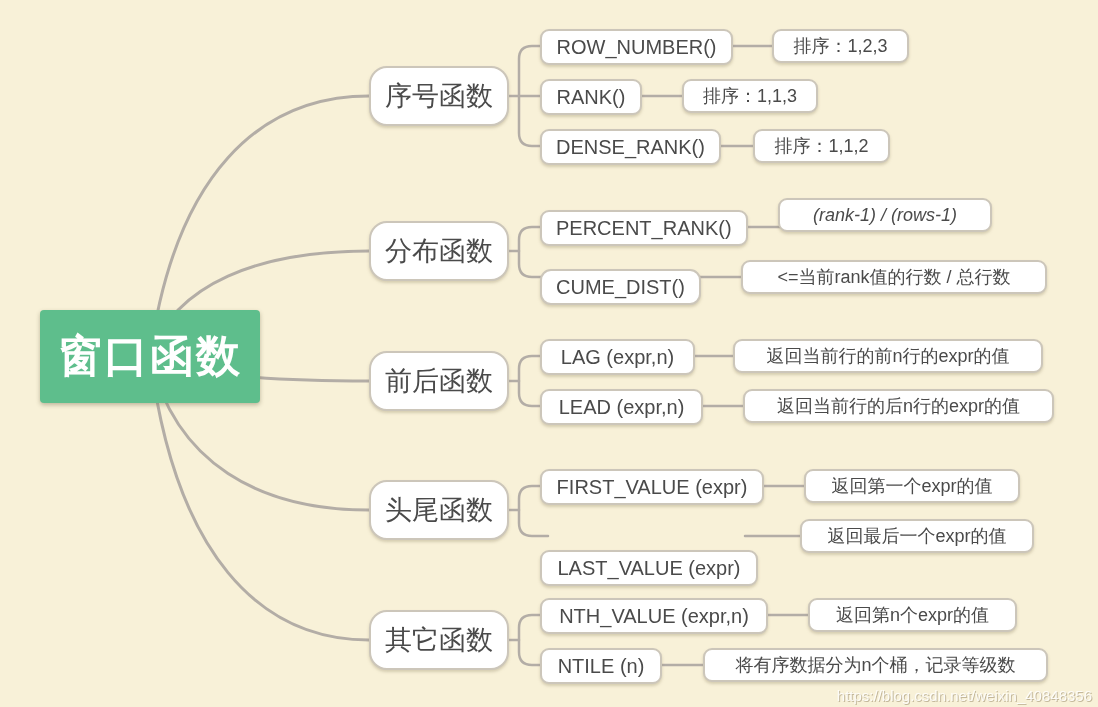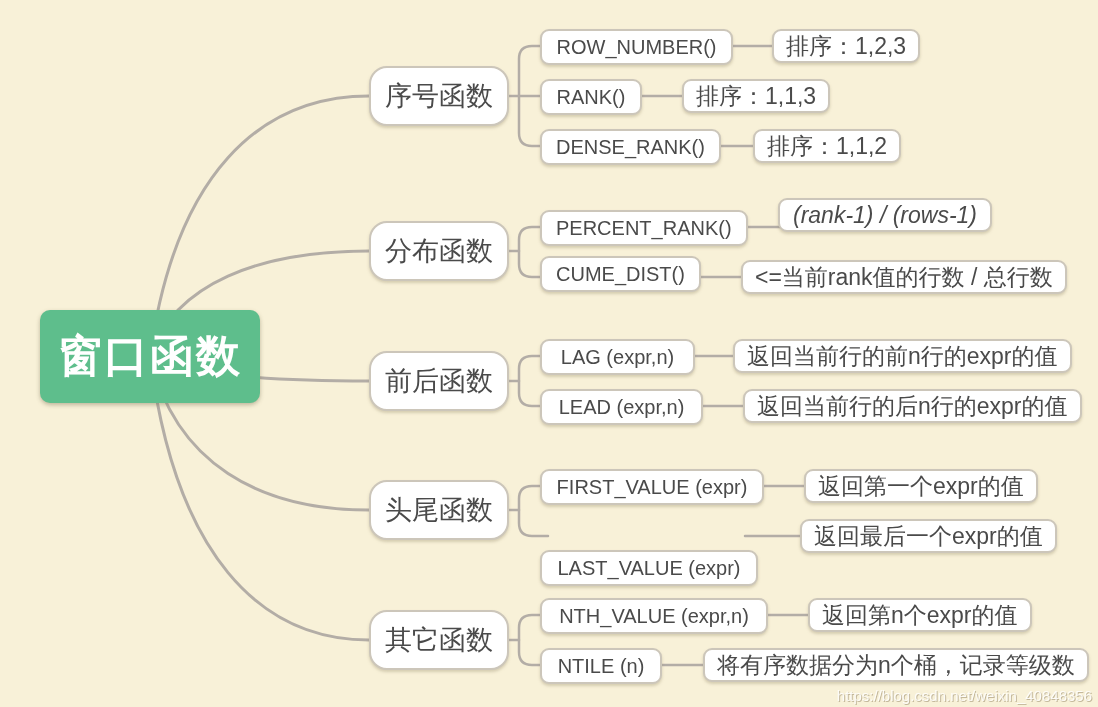--- a/index.html
+++ b/index.html
@@ -17,27 +17,27 @@
     background:#ffffff;
     border:2px solid #ccc6ba;
     border-radius:9px;
     color:#4a4a4a;
     display:flex;align-items:center;justify-content:center;
     white-space:nowrap;
     box-shadow:0 2px 3px rgba(150,138,105,0.35);
   }
   .root{
     left:40px;top:310px;width:220px;height:93px;
-    background:#5ebe8c;border:none;border-radius:10px;
+    background:#5ebe8c;border:none;border-radius:4px;
     color:#ffffff;font-size:44px;font-weight:bold;letter-spacing:2px;
     box-shadow:0 2px 4px rgba(120,110,80,0.45);
   }
   .branch{height:60px;min-width:134px;left:369px;font-size:27px;padding:0 14px;border-radius:18px;}
   .func{height:34px;left:540px;font-size:20px;padding:16px 14px;}
-  .leaf{height:34px;font-size:23px;padding:0 12px;}
+  .leaf{height:34px;font-size:18px;padding:0 12px;}
   .watermark{
     position:absolute;right:6px;bottom:3px;
     font-size:15px;
     color:rgba(255,255,255,0.85);
     text-shadow:1px 1px 0 rgba(182,170,140,0.8);
   }
 </style>
 </head>
 <body>
 
@@ -95,21 +95,21 @@
   <div class="node branch" style="top:480px;">头尾函数</div>
 
   <div class="node func" style="top:29px;min-width:193px;">ROW_NUMBER()</div>
   <div class="node func" style="top:79px;min-width:102px;">RANK()</div>
   <div class="node func" style="top:129px;min-width:175px;">DENSE_RANK()</div>
   <div class="node leaf" style="top:29px;left:772px;min-width:137px;">排序：1,2,3</div>
   <div class="node leaf" style="top:79px;left:682px;min-width:136px;">排序：1,1,3</div>
   <div class="node leaf" style="top:129px;left:753px;min-width:137px;">排序：1,1,2</div>
 
   <div class="node func" style="top:210px;min-width:200px;">PERCENT_RANK()</div>
-  <div class="node func" style="top:256px;min-width:158px;">CUME_DIST()</div>
+  <div class="node func" style="top:269px;min-width:158px;border-radius:11px;">CUME_DIST()</div>
   <div class="node leaf" style="top:198px;left:778px;min-width:214px;font-style:italic;">(rank-1) / (rows-1)</div>
   <div class="node leaf" style="top:260px;left:741px;min-width:306px;">&lt;=当前rank值的行数 / 总行数</div>
 
   <div class="node func" style="top:339px;min-width:155px;">LAG (expr,n)</div>
   <div class="node func" style="top:389px;min-width:163px;">LEAD (expr,n)</div>
   <div class="node leaf" style="top:339px;left:733px;min-width:310px;">返回当前行的前n行的expr的值</div>
   <div class="node leaf" style="top:389px;left:743px;min-width:311px;">返回当前行的后n行的expr的值</div>
 
   <div class="node func" style="top:469px;min-width:224px;">FIRST_VALUE (expr)</div>
   <div class="node func" style="top:519px;min-width:218px;margin-top:31px;">LAST_VALUE (expr)</div>

